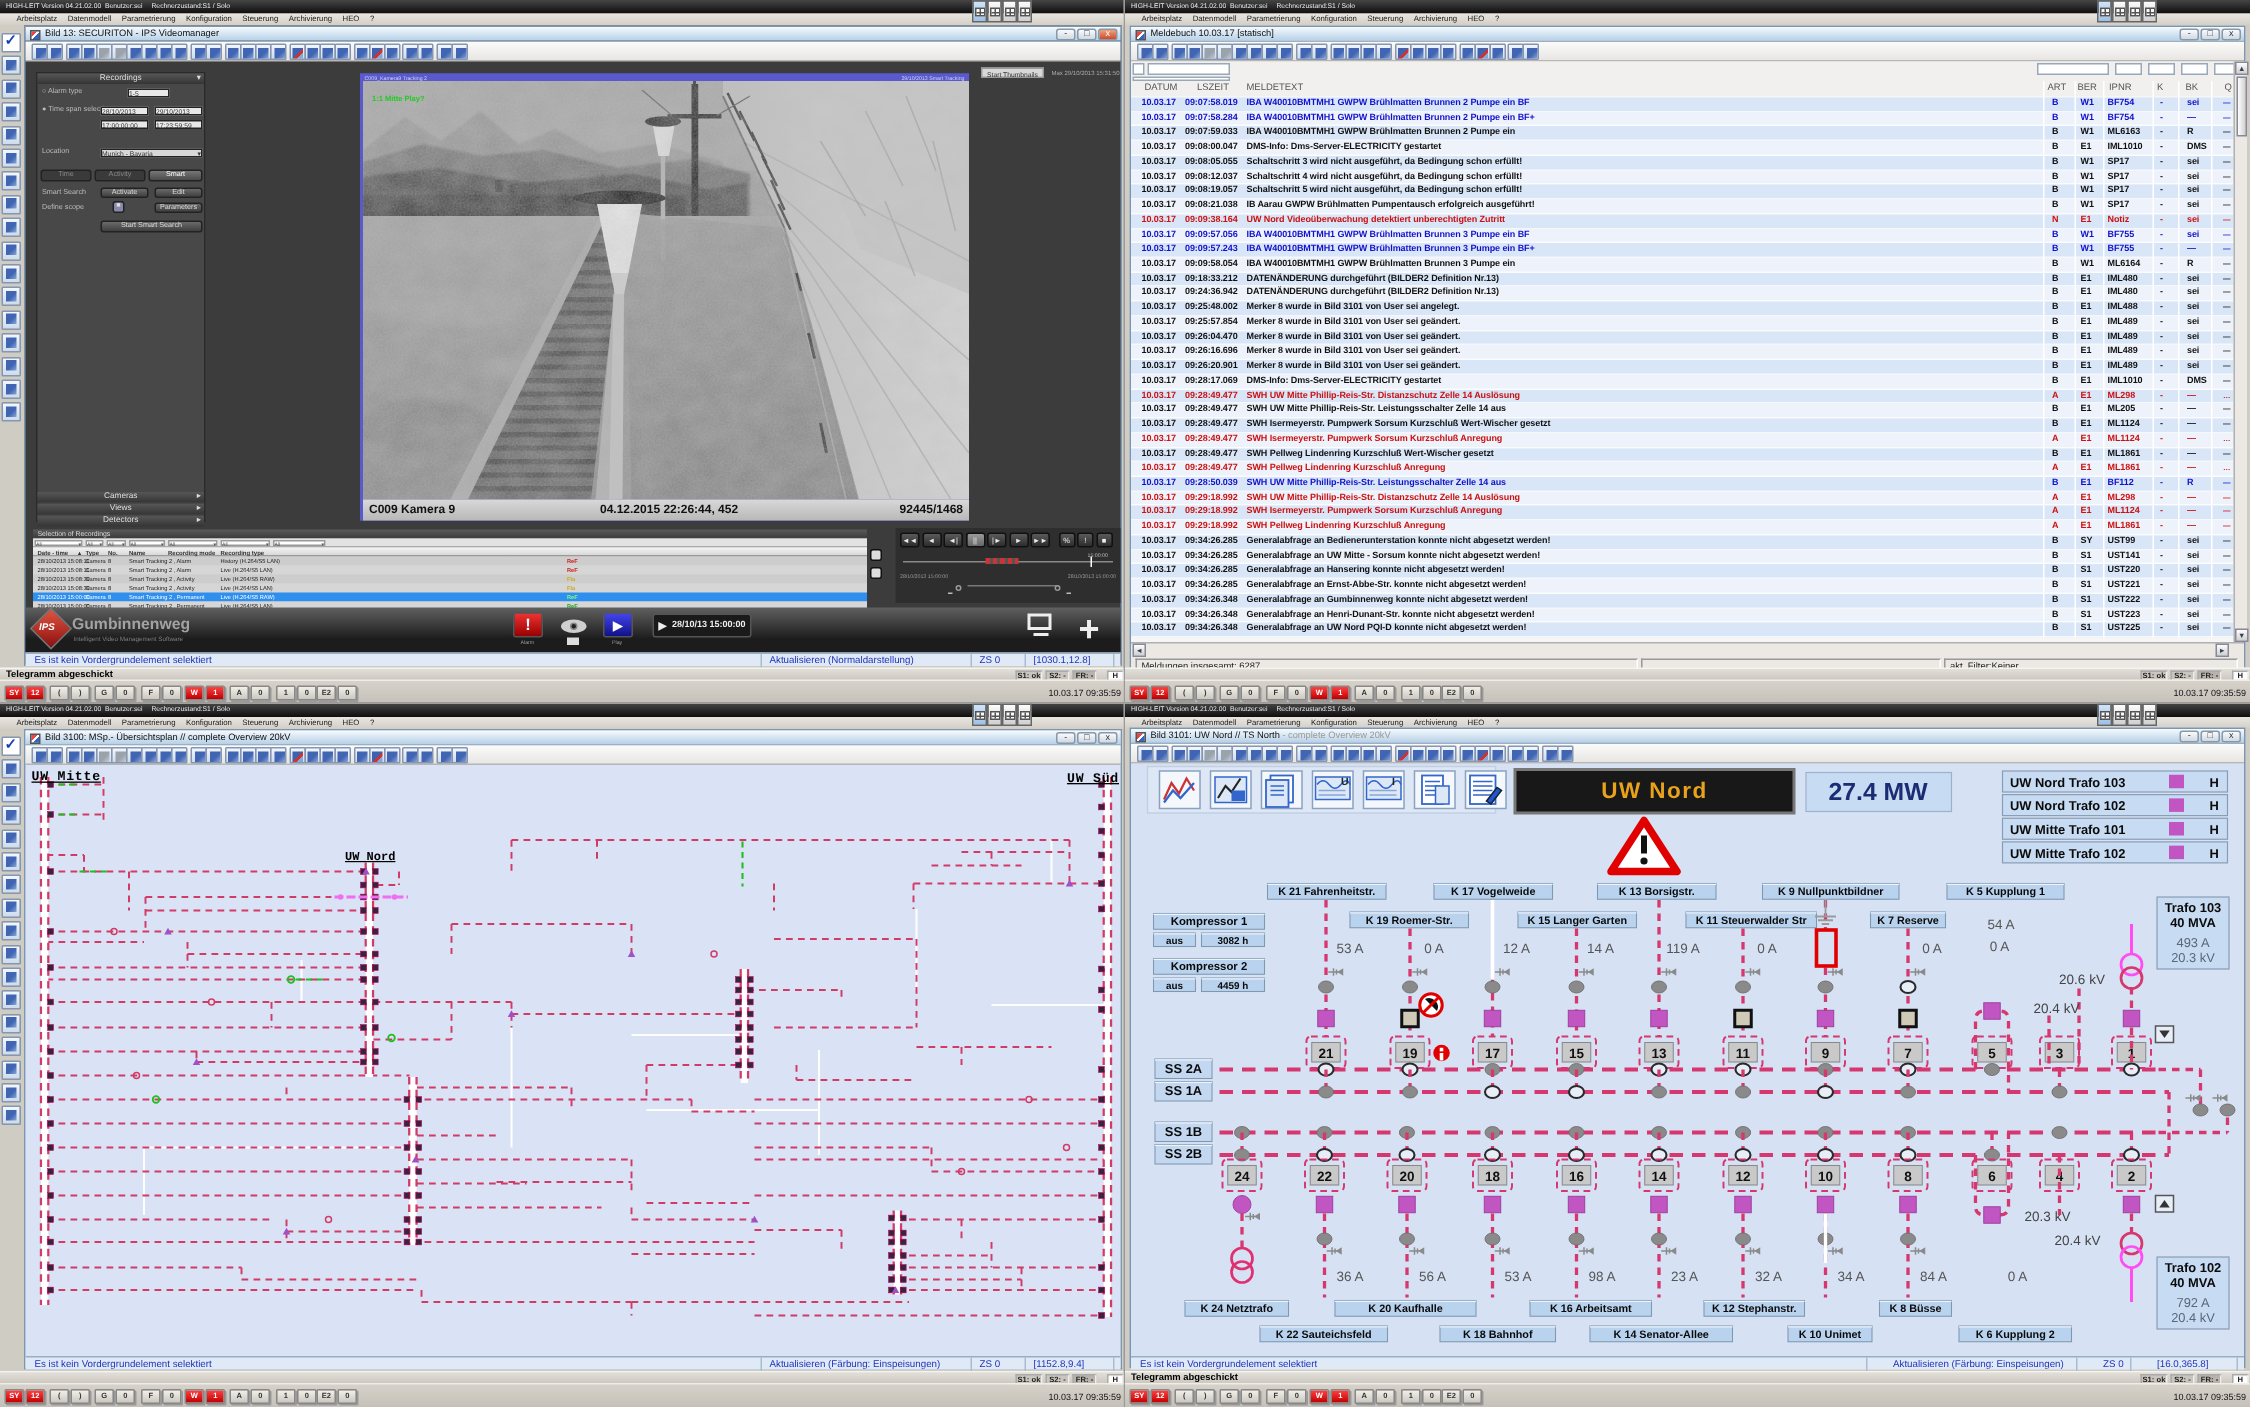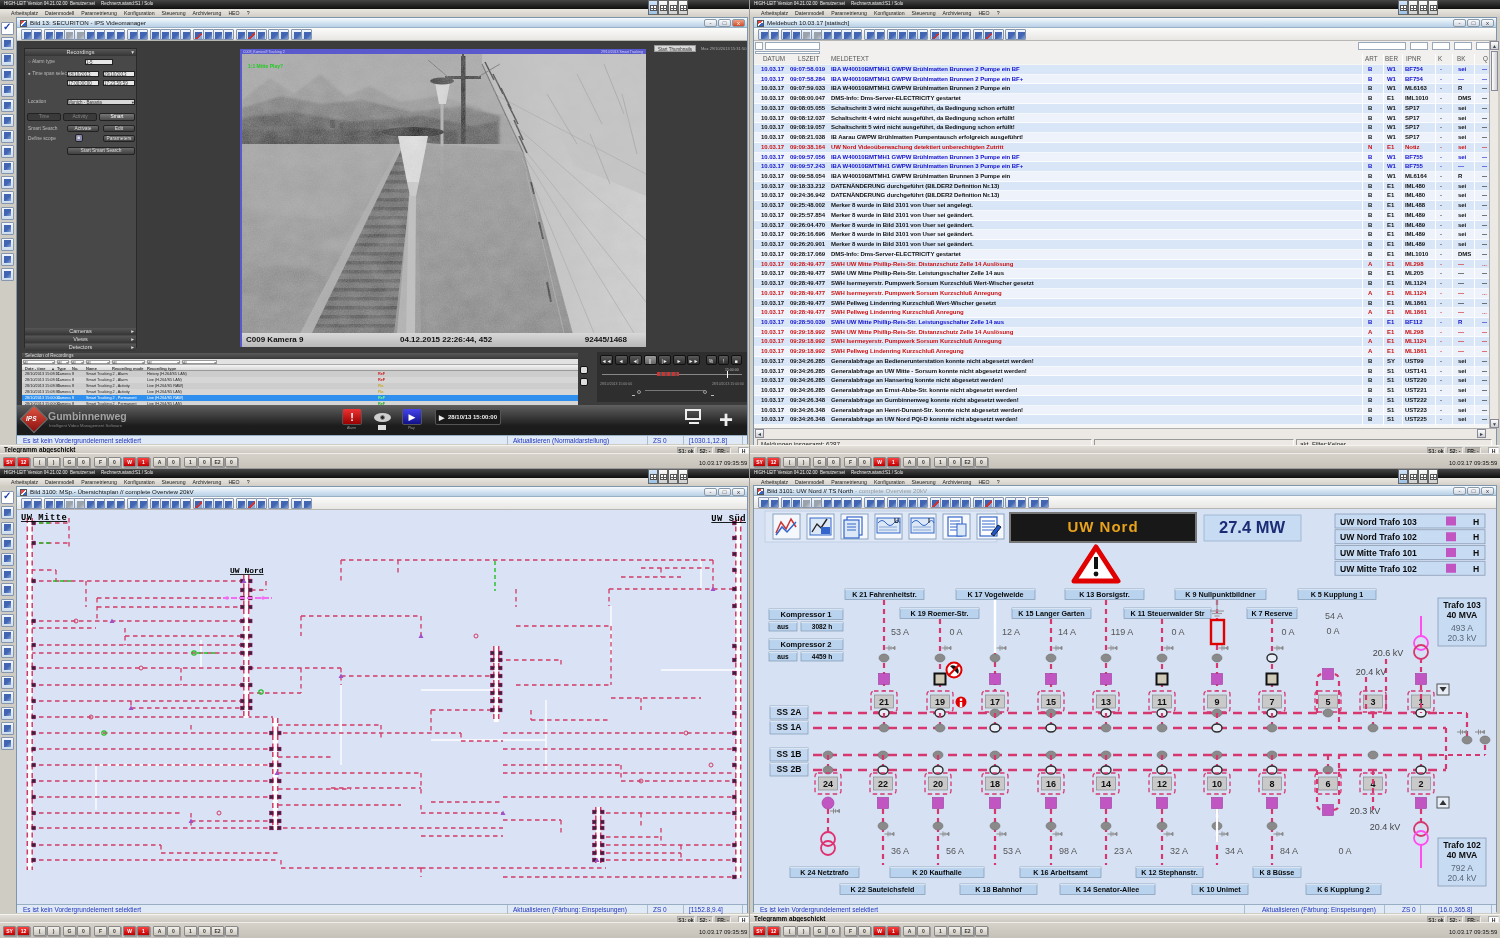--- a/index.html
+++ b/index.html
@@ -354,21 +354,21 @@
 
 <rect x="88" y="66" width="5" height="8" fill="#2c2c2c"></rect>
 <rect x="97" y="69" width="4" height="6" fill="#383838"></rect>
 <path d="M152 72 l3 -8 l2 4 l3 -7 l2 6 l3 -4 l2 9 Z" fill="#4a4a4a" opacity="0.8"></path>
 <rect width="404" height="279" filter="url(#blotch)"></rect>
 <rect width="404" height="279" filter="url(#noise)"></rect>
 </svg><div class="ab" style="left:6px;top:9px;color:#22cc22;font-size:5px;font-weight:bold">1:1 Mitte Play?</div></div>
         <div class="ab" style="left:1px;top:283px;width:404px;height:14px;background:linear-gradient(#d8d8d8,#b8b8b8);color:#111;font-size:8px;font-weight:bold;line-height:14px">
           <span style="position:absolute;left:4px">C009  Kamera 9</span>
           <span style="position:absolute;left:158px">04.12.2015 22:26:44, 452</span>
-          <span style="position:absolute;right:19px">92445/1468</span>
+          <span style="position:absolute;right:4px">92445/1468</span>
         </div>
       </div>
       <div class="ab" style="left:5px;top:334.5px;width:556px;height:6px;background:linear-gradient(#5a5a5a,#3a3a3a);color:#ddd;font-size:4.6px;line-height:6px">
         <span style="position:absolute;left:3px">Selection of Recordings</span>
       </div>
       <div class="rec-tbl" style="left:5px;top:340.5px;width:556px;height:49px;background:#d2d2d2">
         <div style="position:absolute;left:0;top:0;width:556px;height:6.5px;background:#e2e2e2;border-bottom:1px solid #aaa">
           <div style="position:absolute;left:1px;top:1px;width:32px;height:4.5px;background:#fff;border:1px solid #999;font-size:3.4px;color:#555;line-height:4px">All<span style="float:right">▾</span></div>
           <div style="position:absolute;left:35px;top:1px;width:12px;height:4.5px;background:#fff;border:1px solid #999;font-size:3.4px;color:#555;line-height:4px">All<span style="float:right">▾</span></div>
           <div style="position:absolute;left:49px;top:1px;width:13px;height:4.5px;background:#fff;border:1px solid #999;font-size:3.4px;color:#555;line-height:4px">All<span style="float:right">▾</span></div>

